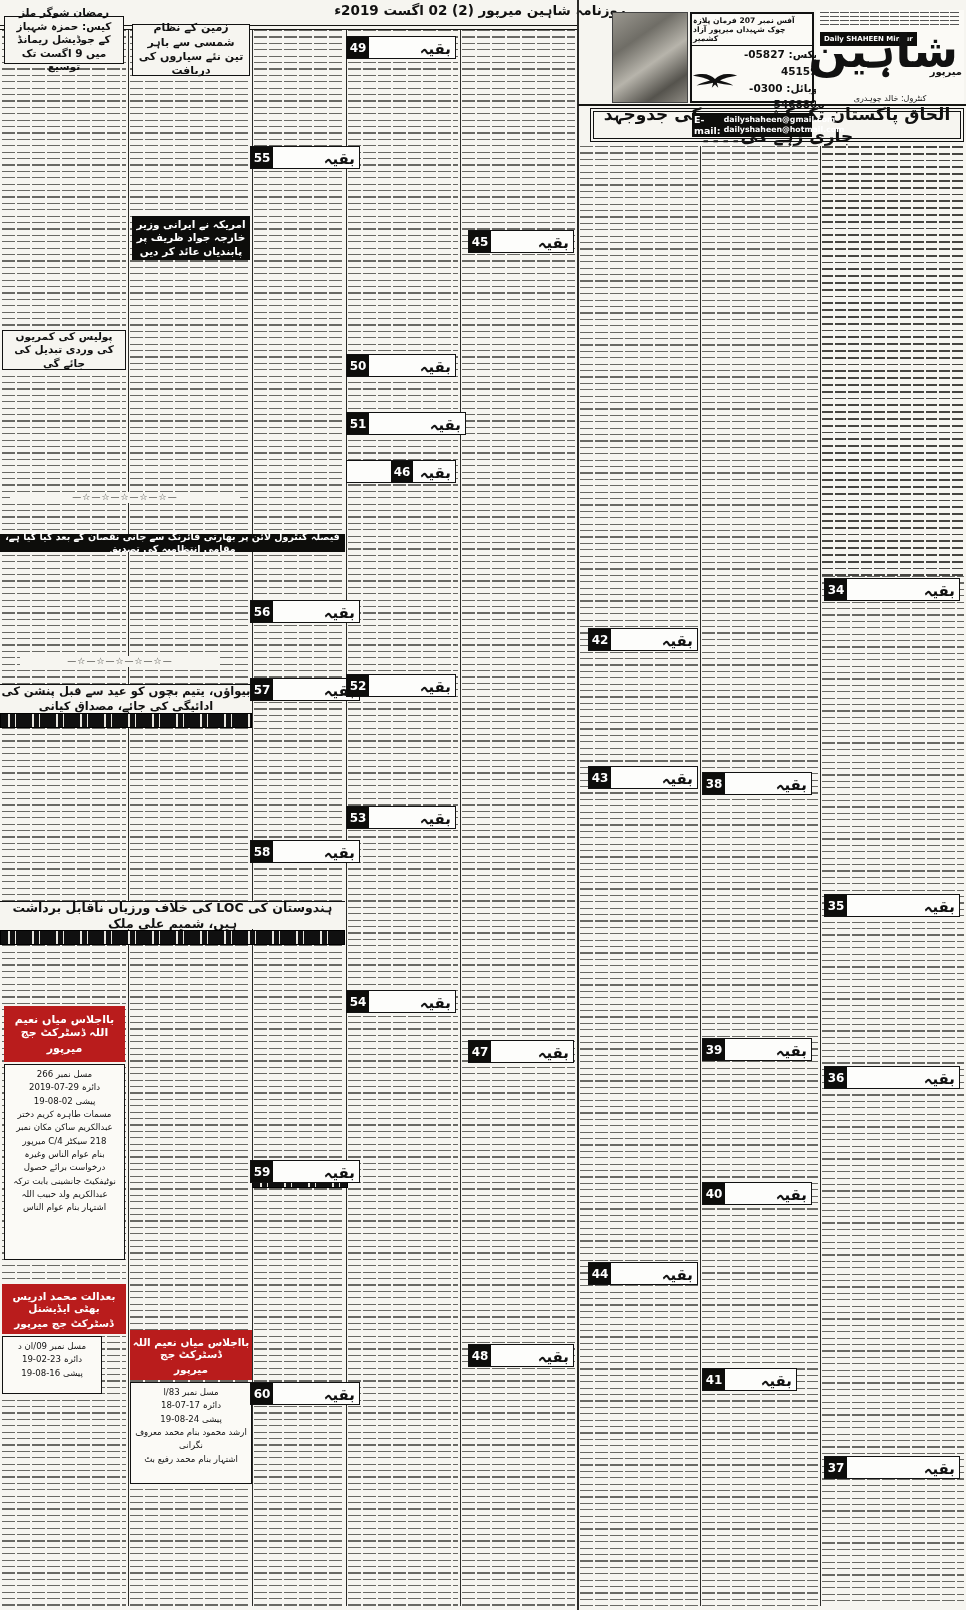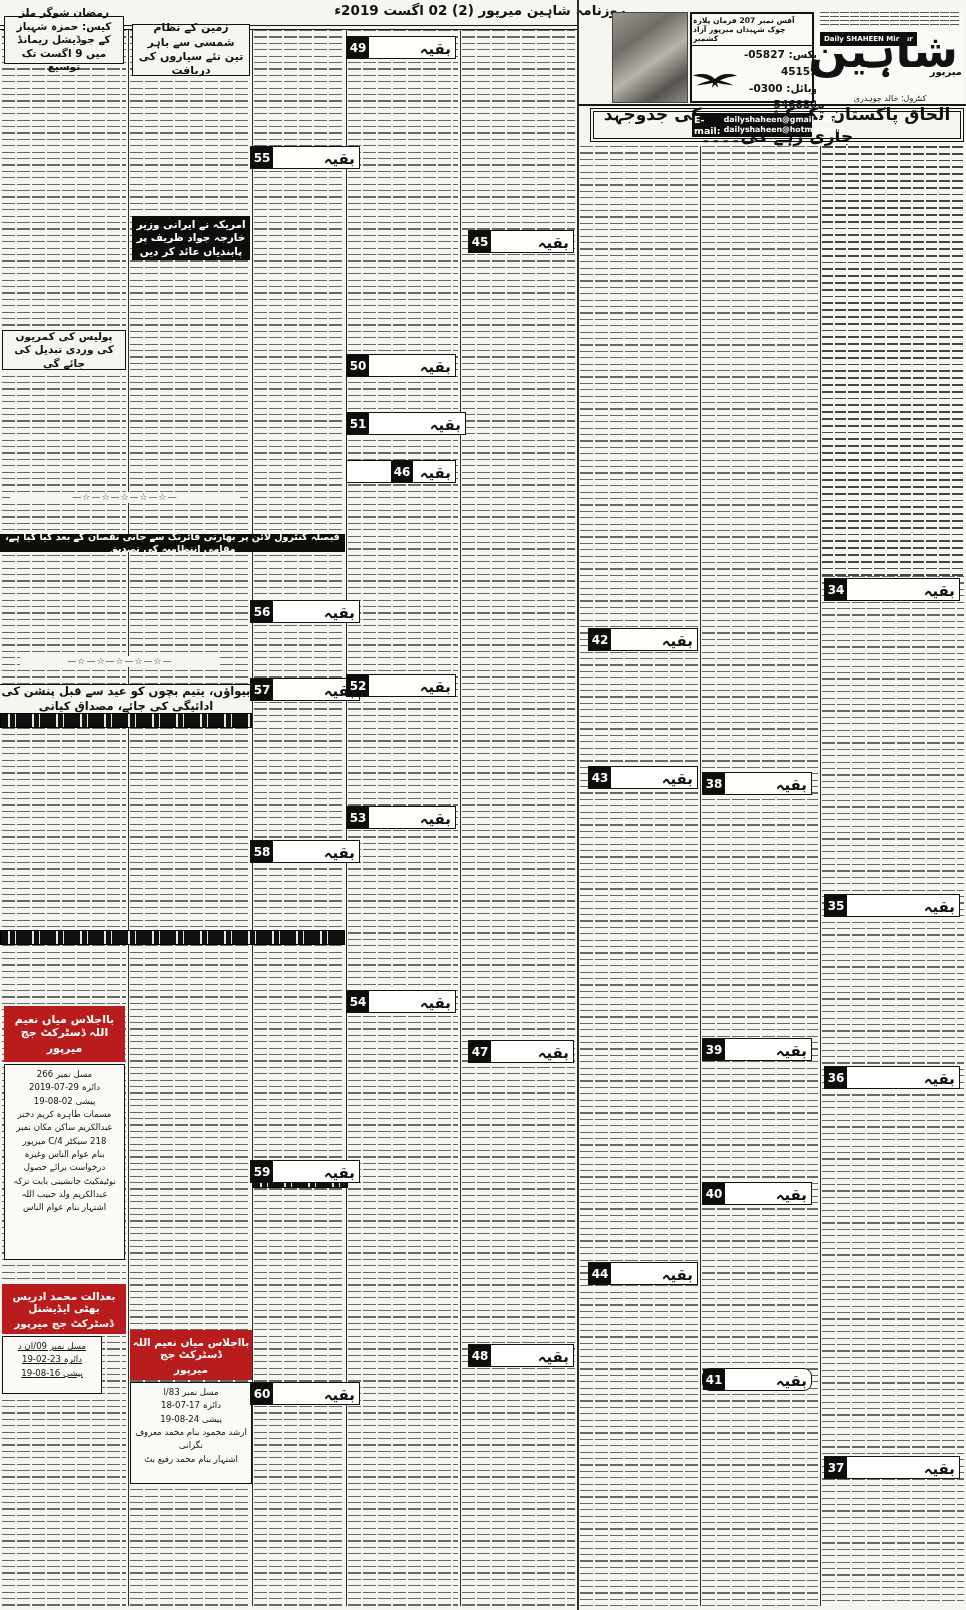--- a/index.html
+++ b/index.html
@@ -134,20 +134,21 @@
 
   <div class="abs sep z5" style="left:10px;top:492px;width:230px;height:11px;">—☆—☆—☆—☆—☆—</div>
 
   <div class="abs hl-bar rtl z5" style="left:0;top:534px;width:345px;height:18px;font-size:9.5px;">فیصلہ کنٹرول لائن پر بھارتی فائرنگ سے جانی نقصان کے بعد کیا گیا ہے، مقامی انتظامیہ کی تصدیق</div>
 
   <div class="abs sep z5" style="left:20px;top:656px;width:200px;height:11px;">—☆—☆—☆—☆—☆—</div>
 
   <div class="abs hl-open rtl z5" style="left:0;top:684px;width:252px;height:28px;font-size:11.5px;border-top:1.4px solid #111;">بیواؤں، یتیم بچوں کو عید سے قبل پنشن کی ادائیگی کی جائے، مصداق کیانی</div>
   <div class="abs pattern-bar z5" style="left:0;top:713px;width:252px;height:15px;"></div>
 
+  <div class="abs hl-open rtl z5" style="left:0;top:901px;width:345px;height:28px;font-size:12.5px;border-top:1.4px solid #111;">ہندوستان کی LOC کی خلاف ورزیاں ناقابل برداشت ہیں، شمیم علی ملک</div>
   <div class="abs pattern-bar z5" style="left:0;top:930px;width:345px;height:15px;"></div>
 
   <div class="abs pattern-bar z5" style="left:252px;top:1168px;width:96px;height:20px;"></div>
 
   <div class="abs court-hd rtl" style="left:4px;top:1006px;width:121px;height:56px;font-size:11px;">
     <div>بااجلاس میاں نعیم اللہ ڈسٹرکٹ جج</div>
     <div>میرپور</div>
   </div>
   <div class="abs court-bd" style="left:4px;top:1064px;width:121px;height:196px;">
       <div>مسل نمبر 266</div>
@@ -156,21 +157,21 @@
       <div>مسمات طاہرہ کریم دختر عبدالکریم ساکن مکان نمبر 218 سیکٹر C/4 میرپور</div>
       <div>بنام عوام الناس وغیرہ</div>
       <div>درخواست برائے حصول نوٹیفکیٹ جانشینی بابت ترکہ عبدالکریم ولد حبیب اللہ</div>
       <div>اشتہار بنام عوام الناس</div>
     </div>
 
   <div class="abs court-hd rtl" style="left:2px;top:1284px;width:124px;height:50px;font-size:10.5px;">
     <div>بعدالت محمد ادریس بھٹی ایڈیشنل</div>
     <div>ڈسٹرکٹ جج میرپور</div>
   </div>
-  <div class="abs court-bd" style="left:2px;top:1336px;width:100px;height:58px;text-decoration:underline;">
+  <div class="abs court-bd" style="left:2px;top:1336px;width:100px;height:58px;">
       <div>مسل نمبر 09/ان د</div>
       <div>دائرہ 23-02-19</div>
       <div>پیشی 16-08-19</div>
     </div>
 
   <div class="abs court-hd rtl" style="left:130px;top:1330px;width:122px;height:50px;font-size:10.5px;">
     <div>بااجلاس میاں نعیم اللہ ڈسٹرکٹ جج</div>
     <div>میرپور</div>
   </div>
   <div class="abs court-bd" style="left:130px;top:1382px;width:122px;height:102px;">
@@ -276,21 +277,21 @@
         <span class="lbl">بقیہ</span>
       </div>
       <div class="cont-box abs" style="left: 702px; top: 1182px; width: 110px;">
         <span class="num">40</span>
         <span class="lbl">بقیہ</span>
       </div>
       <div class="cont-box abs" style="left: 588px; top: 1262px; width: 110px;">
         <span class="num">44</span>
         <span class="lbl">بقیہ</span>
       </div>
-      <div class="cont-box abs" style="left: 702px; top: 1368px; width: 110px; border-radius: 8px;">
+      <div class="cont-box abs" style="left: 702px; top: 1368px; width: 95px;">
         <span class="num">41</span>
         <span class="lbl">بقیہ</span>
       </div>
       <div class="cont-box abs" style="left: 824px; top: 1456px; width: 136px;">
         <span class="num">37</span>
         <span class="lbl">بقیہ</span>
       </div>
     </div>
 
 </div>

